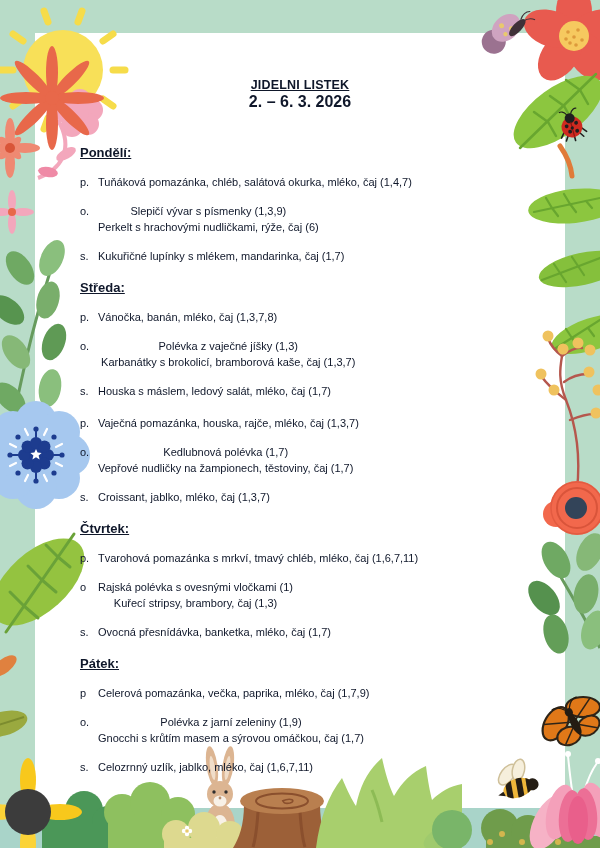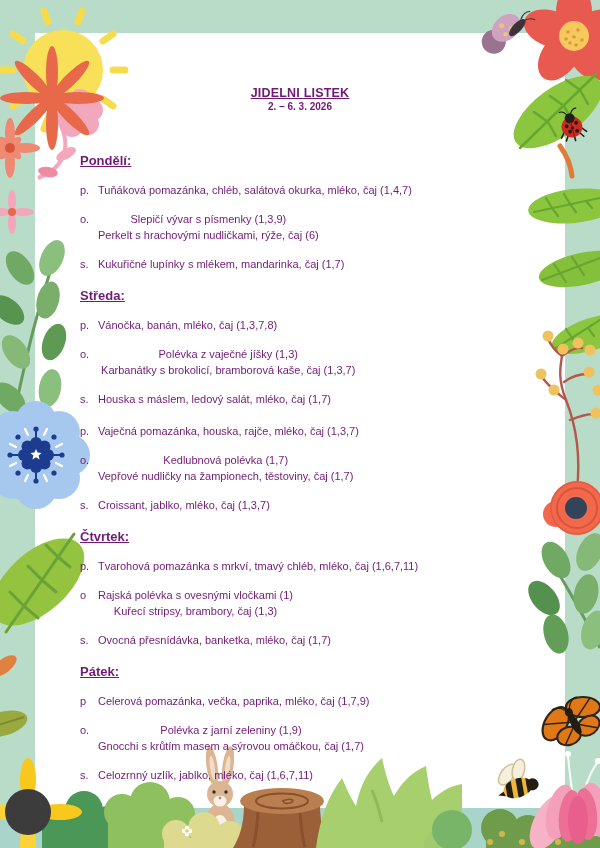--- a/index.html
+++ b/index.html
@@ -9,24 +9,24 @@
     font-family:"Liberation Sans", sans-serif;
   }
   .paper{
     position:absolute;left:35px;top:33px;width:530px;height:775px;
     background:#ffffff;z-index:1;
   }
   svg.deco{
     position:absolute;left:0;top:0;width:600px;height:848px;
     z-index:2;pointer-events:none;
   }
-  .content{position:absolute;left:0;top:12px;width:600px;height:700px;z-index:3;color:#701a75;}
+  .content{position:absolute;left:0;top:4px;width:600px;height:700px;z-index:3;color:#0f172a;}
   .title-block{position:absolute;top:74px;left:0;width:600px;text-align:center;}
   .doc-title{font-size:12.5px;font-weight:bold;text-decoration:underline;letter-spacing:.2px;}
-  .doc-date{font-size:10px;font-weight:bold;margin-top:1px;}
+  .doc-date{font-size:16px;font-weight:bold;margin-top:1px;}
   .menu{position:absolute;left:80px;top:141px;width:470px;}
   .day{margin-bottom:16px;}
   .day-header{font-size:13px;font-weight:bold;text-decoration:underline;line-height:16px;}
   .item{display:flex;margin-top:13px;font-size:11px;line-height:16px;}
   .day .item:first-of-type{margin-top:1px;}
   .item .marker{flex:none;width:18px;}
   .lines{white-space:pre-wrap;text-align:center;}
 </style>
 </head>
 <body>

